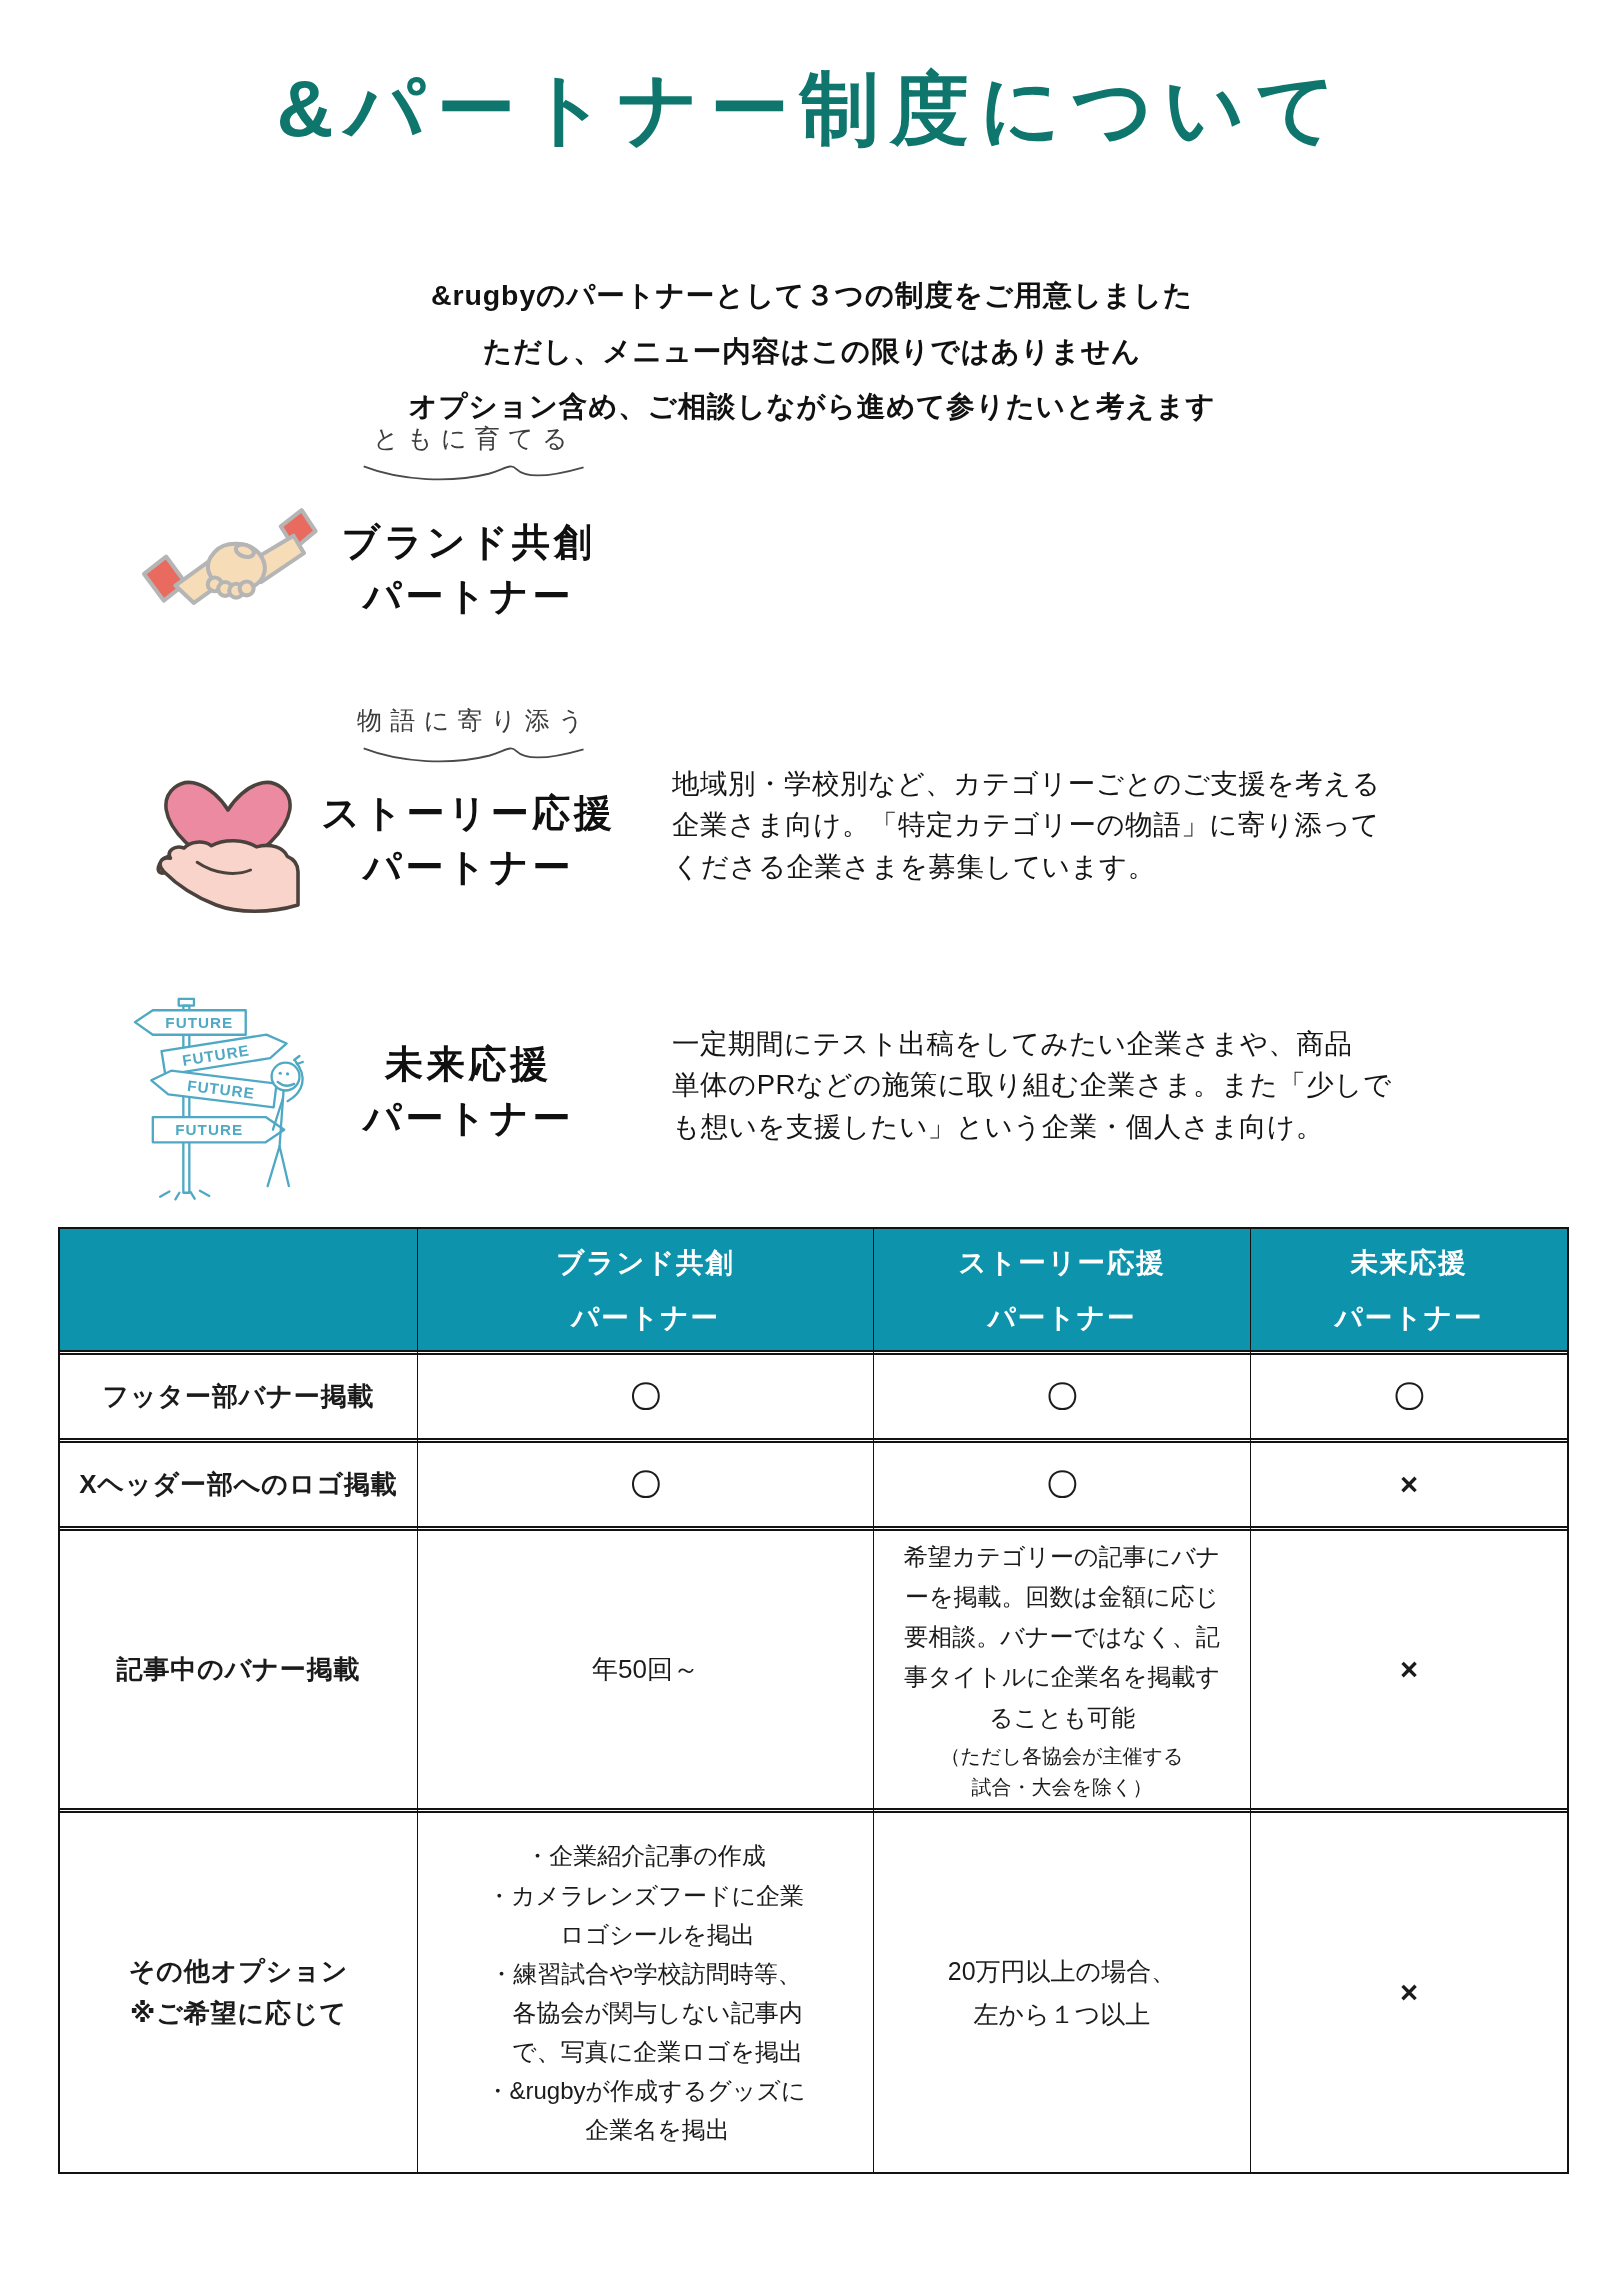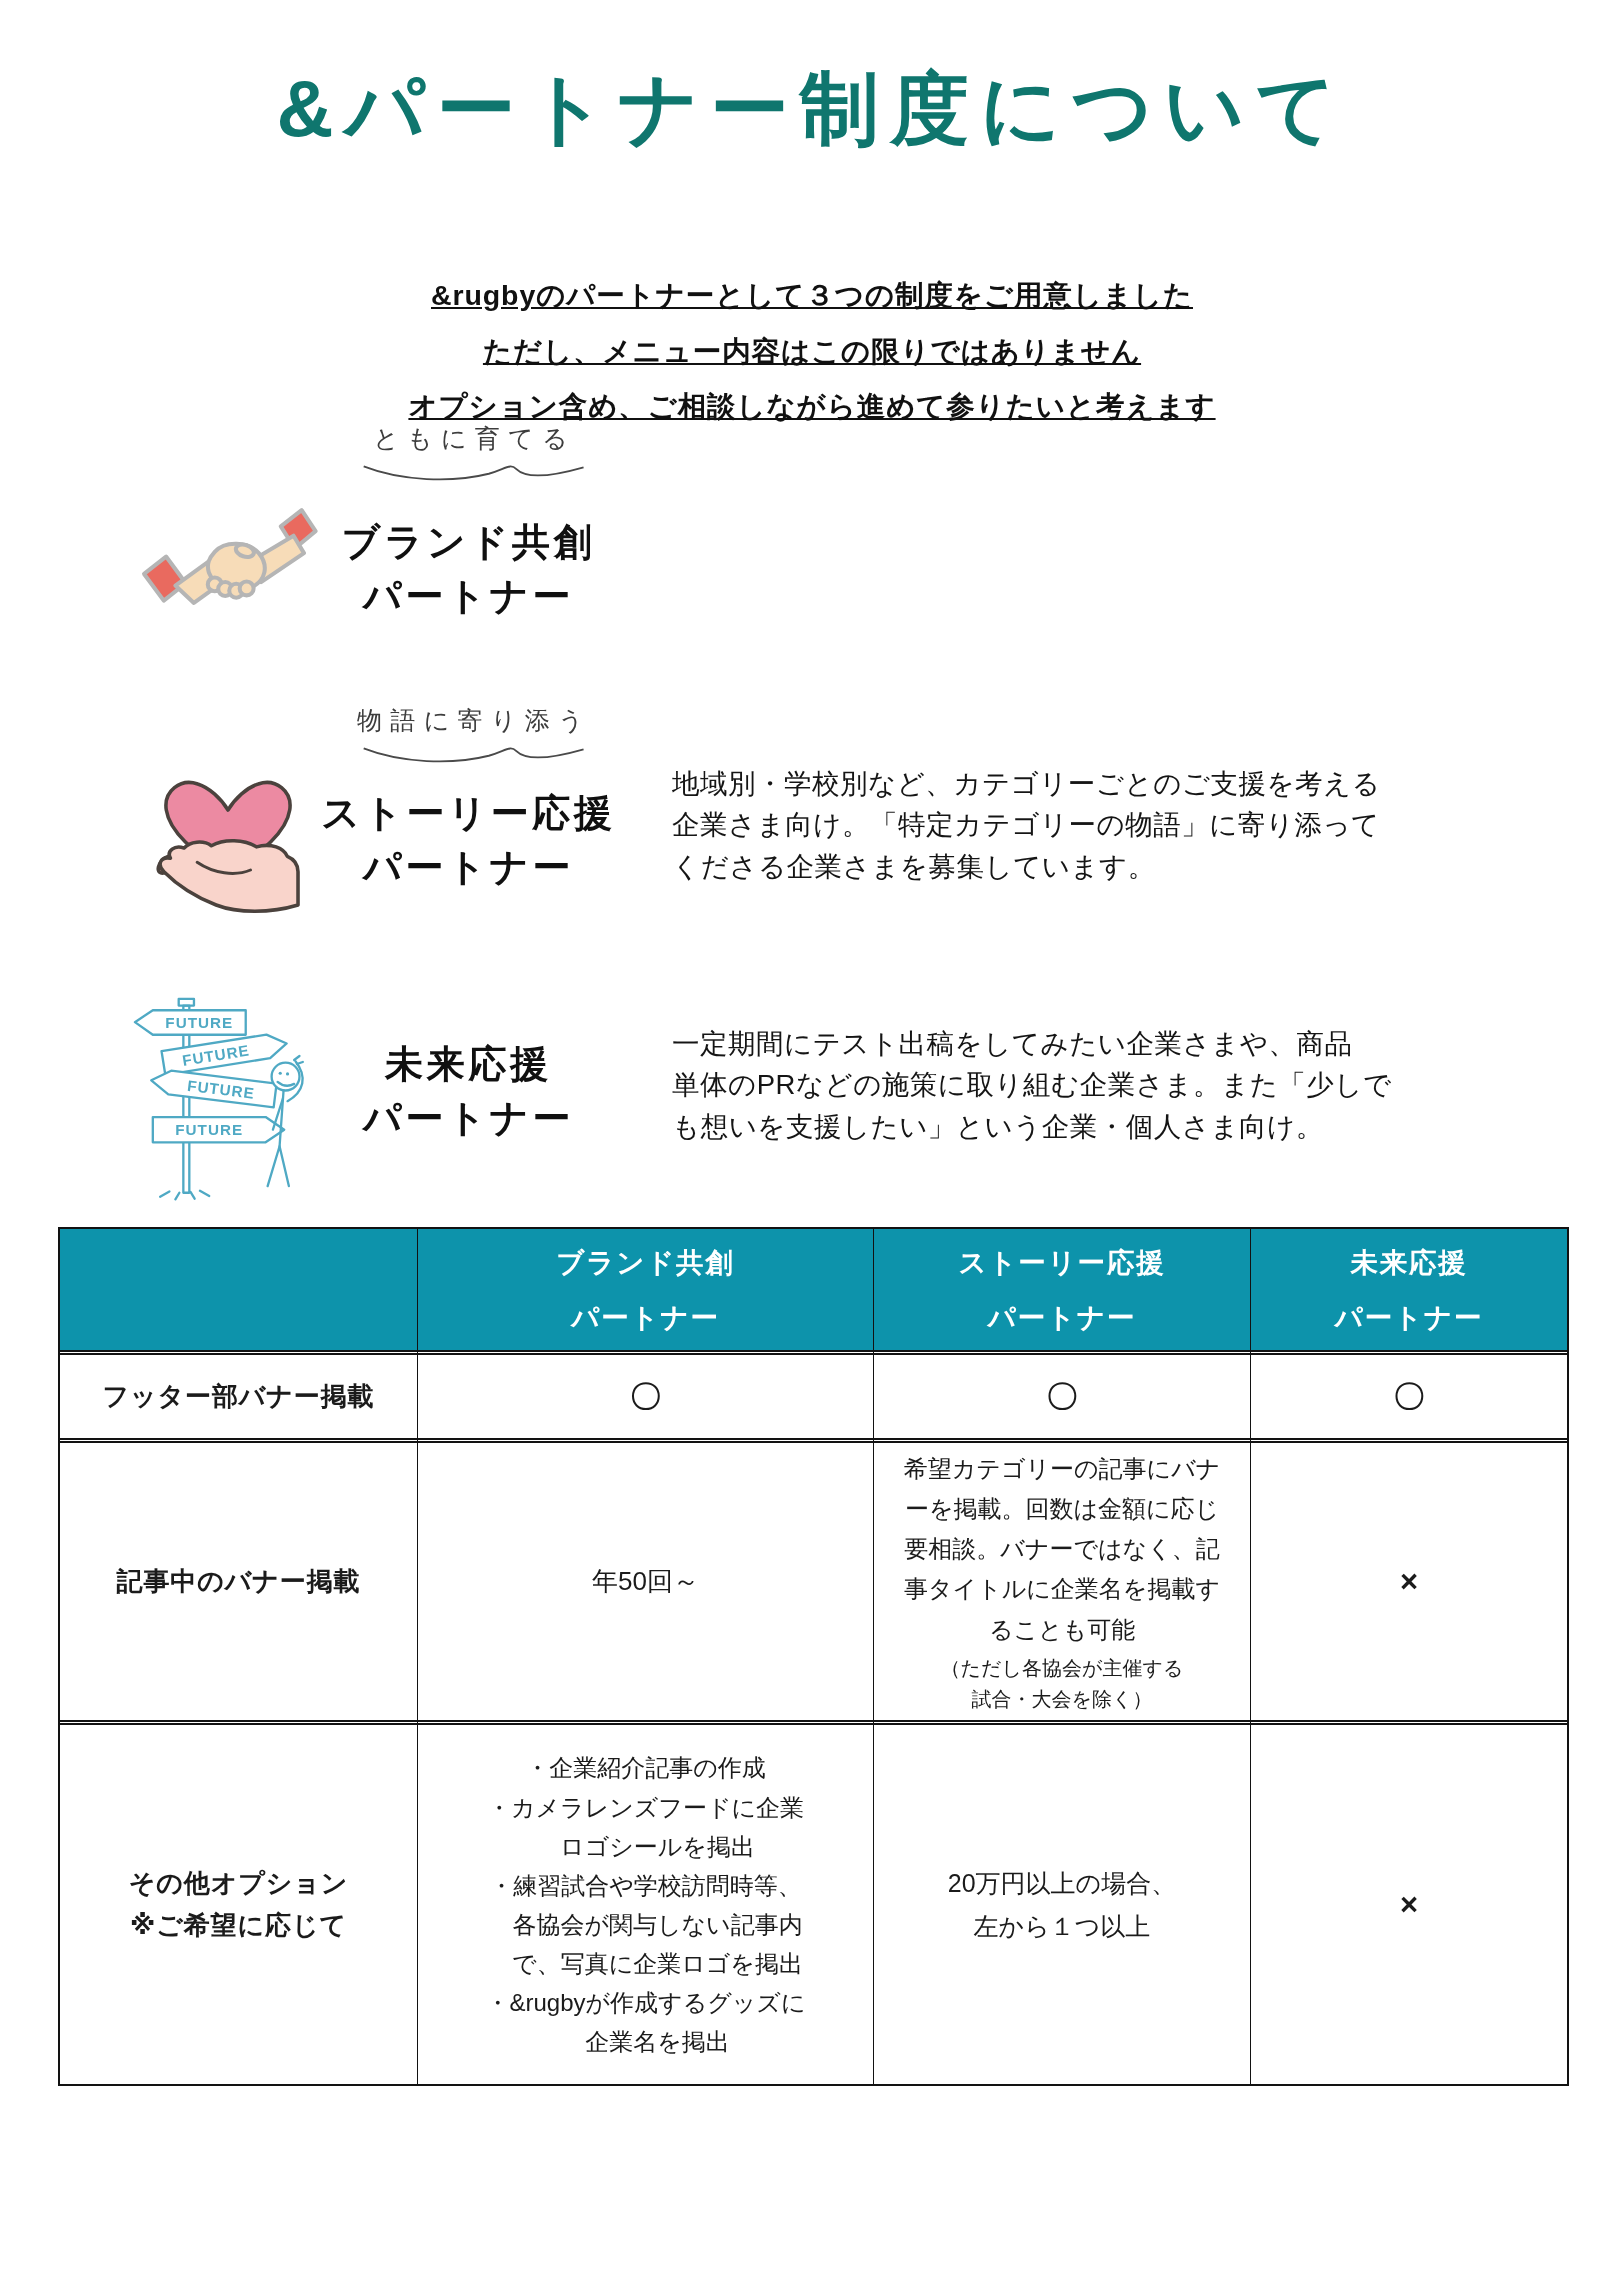--- a/index.html
+++ b/index.html
@@ -7,21 +7,21 @@
     position:relative; width:1624px; height:2296px; background:#ffffff;
     font-family:"Liberation Sans","DejaVu Sans",sans-serif; color:#1b1b1b; overflow:hidden;
   }
   .page-title {
     position:absolute; top:57px; left:0; width:100%; margin:0;
     text-align:center; font-size:79px; font-weight:800; letter-spacing:11px; color:#0f766e;
   }
   .intro {
     position:absolute; top:268px; left:0; width:100%;
     text-align:center; font-size:28.5px; font-weight:700; line-height:1.95;
-    letter-spacing:0.9px; white-space:pre-line; color:#111;text-decoration:underline;
+    letter-spacing:0.9px; white-space:pre-line; color:#111;
   }
   .partner { position:absolute; left:0; width:100%; height:271px; }
   #p1 { top:413px; } #p2 { top:684px; } #p3 { top:944px; }
   .icon-box { position:absolute; display:flex; align-items:center; justify-content:center; }
   #p1 .icon-box { left:129px; top:83px;  width:197px; height:142px; }
   #p2 .icon-box { left:127px; top:59px;  width:202px; height:184px; }
   #p3 .icon-box { left:116px; top:42px;  width:213px; height:220px; }
   .tag-area { position:absolute; left:323px; width:303px; text-align:center; }
   #p1 .tag-area { top:9.2px; } #p2 .tag-area { top:20px; } #p3 .tag-area { top:11px; }
   .tagline { font-size:25px; letter-spacing:8.3px; color:#3d3d3d; font-weight:400; }
@@ -188,20 +188,26 @@
 パートナー</td>
         <td class="hcell">未来応援
 パートナー</td>
       </tr>
       <tr class="r-footer">
         <td class="lbl">フッター部バナー掲載</td>
         <td class="mark">〇</td>
         <td class="mark">〇</td>
         <td class="mark">〇</td>
       </tr>
+      <tr class="r-xlogo">
+        <td class="lbl">Xヘッダー部へのロゴ掲載</td>
+        <td class="mark">〇</td>
+        <td class="mark">〇</td>
+        <td class="mark">×</td>
+      </tr>
       <tr class="r-article">
         <td class="lbl">記事中のバナー掲載</td>
         <td class="val">年50回～</td>
         <td class="longcell">
           <div class="long">希望カテゴリーの記事にバナ
 ーを掲載。回数は金額に応じ
 要相談。バナーではなく、記
 事タイトルに企業名を掲載す
 ることも可能</div>
           <div class="note">（ただし各協会が主催する

